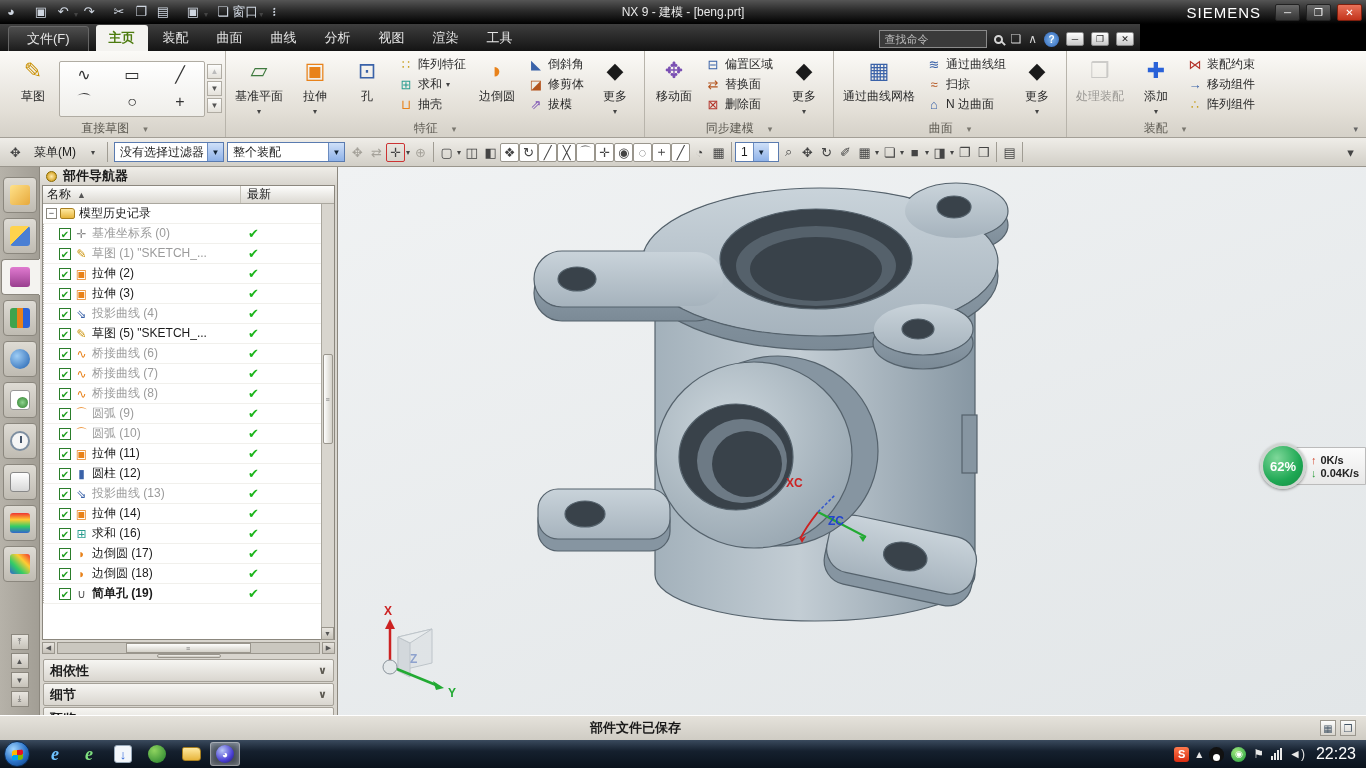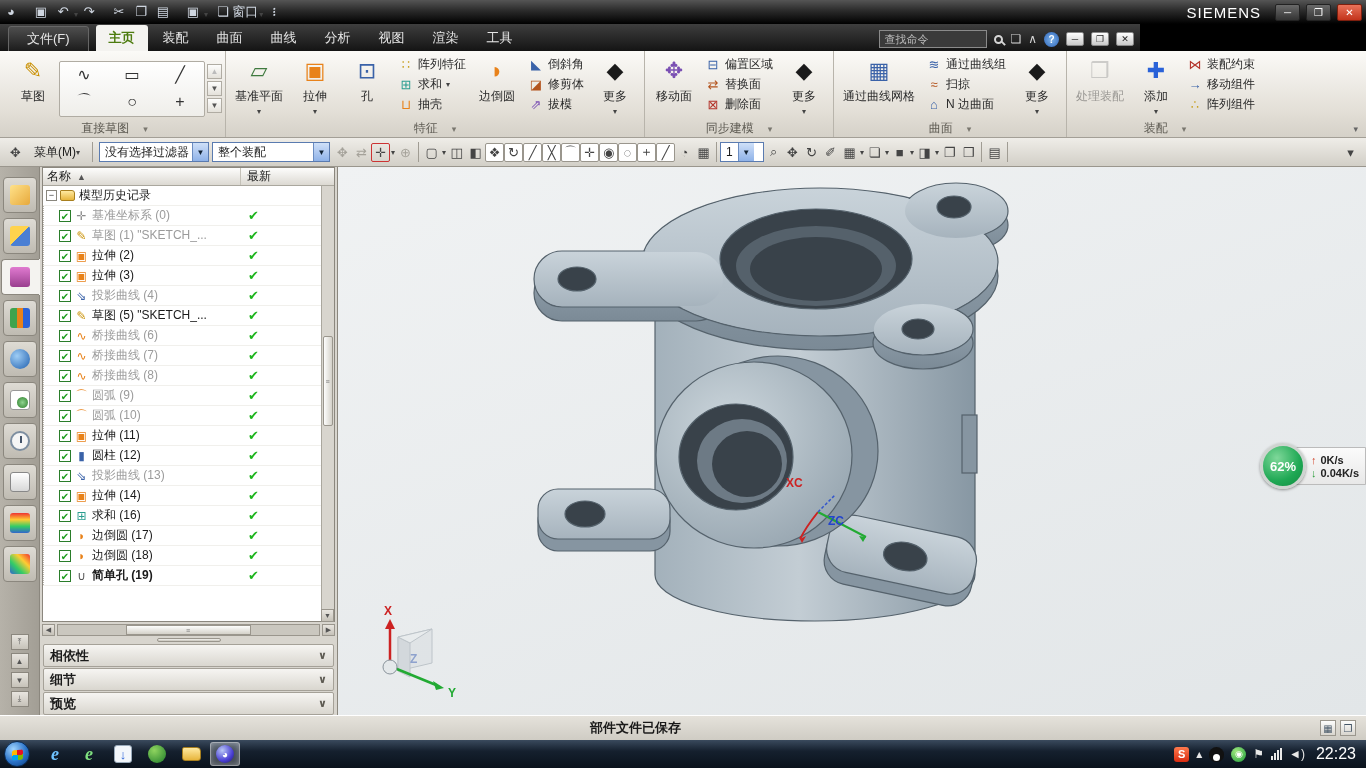--- a/index.html
+++ b/index.html
@@ -57,21 +57,21 @@
   .i-chamfer{color:#3a62a8}.i-trim{color:#b3541e}.i-draft{color:#7a4fb3}.i-move-face{color:#7a4fb3}
   .i-offset-region{color:#3a62a8}.i-replace-face{color:#b3541e}.i-delete-face{color:#b3332a}
   .i-curve-mesh{color:#3a62a8}.i-through-curves{color:#3a62a8}.i-swept{color:#b3541e}.i-n-sided{color:#3a62a8}
   .i-process-assembly{color:#98948c}.i-add-comp{color:#2a62d8}.i-constraints{color:#b3332a}
   .i-move-comp{color:#3a62a8}.i-pattern-comp{color:#c9a227}
   .i-csys{color:#8a8a8a}.i-project-curve{color:#3a62a8}.i-bridge-curve{color:#e8821a}.i-arc{color:#e8821a}
   .i-cylinder{color:#3a62a8}.i-simple-hole{color:#555}
 
   
   #selbar{position:absolute;left:0;top:138px;width:1366px;height:29px;background:linear-gradient(#efede8,#d2cfc7);border-bottom:1px solid #9a968d;display:flex;align-items:center;gap:3px;padding:0 6px}
-  #menu-btn{display:flex;align-items:center;gap:0;padding:2px 6px;font-size:12px}
+  #menu-btn{display:flex;align-items:center;gap:15px;padding:2px 6px;font-size:12px}
   .sb-sep{width:1px;height:20px;background:#a09c93;margin:0 3px}
   .combo{display:flex;align-items:center;height:20px;border:1px solid #5a7bb0;background:#fff}
   .combo .val{padding:0 5px;font-size:12px;white-space:nowrap}
   .combo .arr{width:16px;height:100%;background:linear-gradient(#cfe0f8,#8fb2e8);border-left:1px solid #6b8cc0;display:flex;align-items:center;justify-content:center;font-size:8px;color:#123}
   .sb-ic{min-width:19px;height:19px;display:flex;align-items:center;justify-content:center;font-size:13px;color:#444}
   .sb-ic.gray{color:#a5a29a}
   .sb-ic.boxw{background:#fff;border:1px solid #9a968d;border-radius:2px}
   .sb-ic.boxr{border:1px solid #c33;border-radius:2px}
   .sb-caret{font-size:8px;color:#444;margin:0 1px}
 
@@ -161,20 +161,21 @@
   .net{display:flex;align-items:flex-end;gap:1px;height:12px}
   .net i{width:2px;background:#e8e8e8;display:block}
   .net i:nth-child(1){height:4px}.net i:nth-child(2){height:7px}.net i:nth-child(3){height:10px}.net i:nth-child(4){height:12px}
   #clock{font-size:16px;color:#fff;margin-left:4px}
 </style>
 </head>
 <body>
 
 <div id="titlebar">
   <span id="qa-icons"><span class="qa-ic">◕</span><span class="qa-sep"></span><span class="qa-ic">▣</span><span class="qa-ic">↶</span><span class="caret">▾</span><span class="qa-ic">↷</span><span class="qa-sep"></span><span class="qa-ic">✂</span><span class="qa-ic">❐</span><span class="qa-ic">▤</span><span class="qa-sep"></span><span class="qa-ic">▣</span><span class="caret">▾</span><span class="qa-sep"></span><span class="qa-ic">❏ 窗口</span><span class="caret">▾</span><span class="qa-ic">᎒</span></span>
+  <div id="tb-title">NX 9 - 建模 - [beng.prt]</div>
   <div id="tb-right">
     <span id="brand">SIEMENS</span>
     <span class="winbtn">─</span>
     <span class="winbtn">❐</span>
     <span class="winbtn close">✕</span>
   </div>
 </div>
 
 <div id="menurow">
   <div id="filebtn">文件(F)</div>
@@ -481,20 +482,24 @@
     </div>
     <div id="res-scroll">
       <span>⤒</span>
       <span>▲</span>
       <span>▼</span>
       <span>⤓</span>
     </div>
   </div>
 
 <div id="nav">
+  <div id="nav-header">
+    <span id="pin-ic"></span>
+    <span>部件导航器</span>
+  </div>
   <div id="tree-wrap">
     <div id="colhead">
       <span class="c1">
         <span>名称</span>
         <span style="font-size:9px;color:#555">▲</span>
       </span>
       <span class="c2">
         <span>最新</span>
       </span>
     </div>

